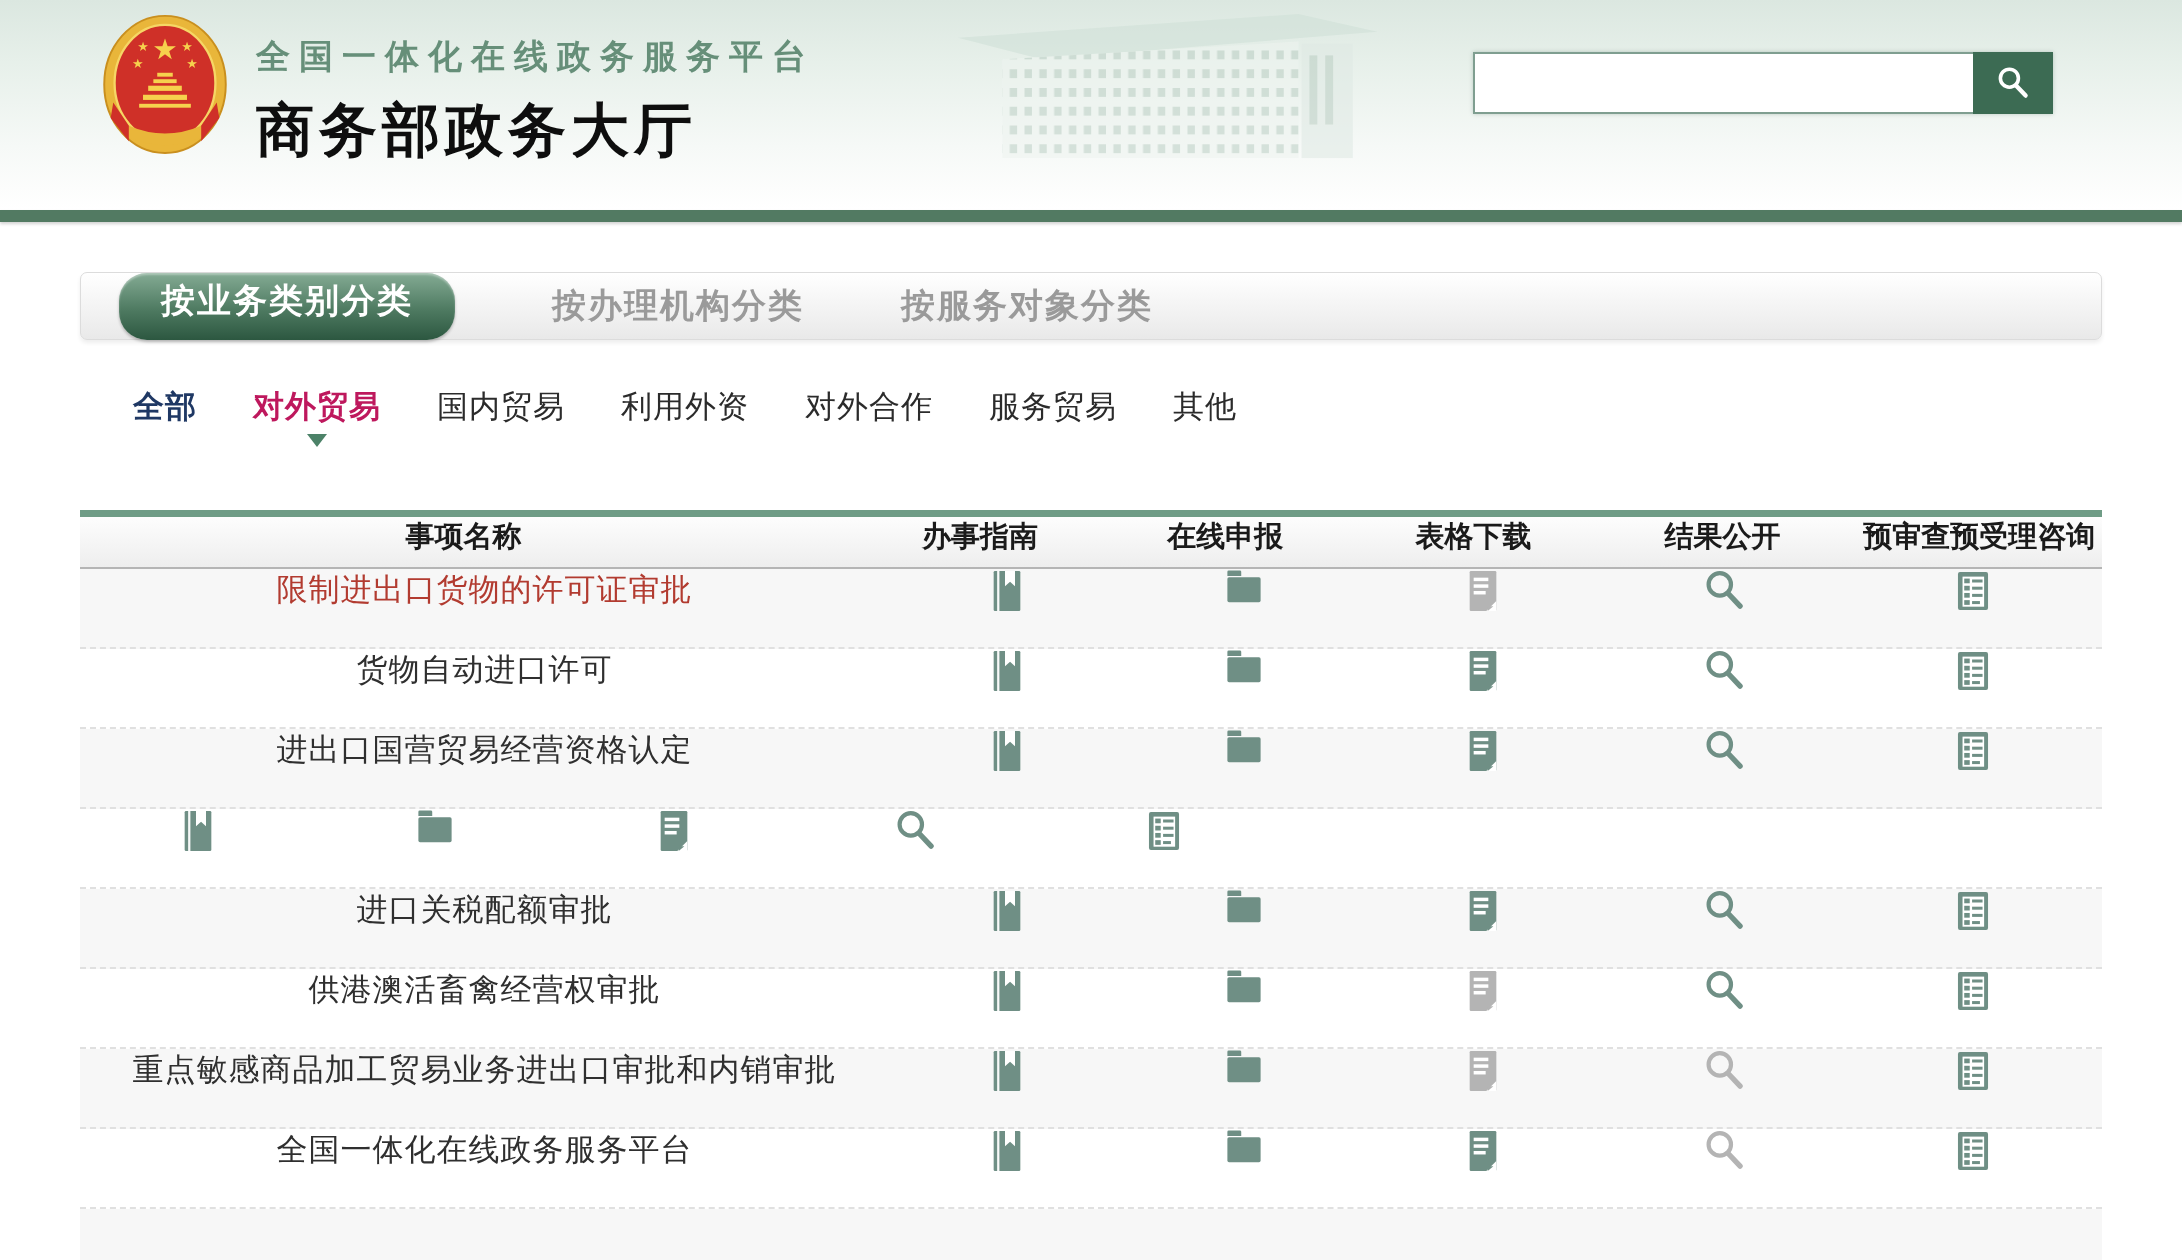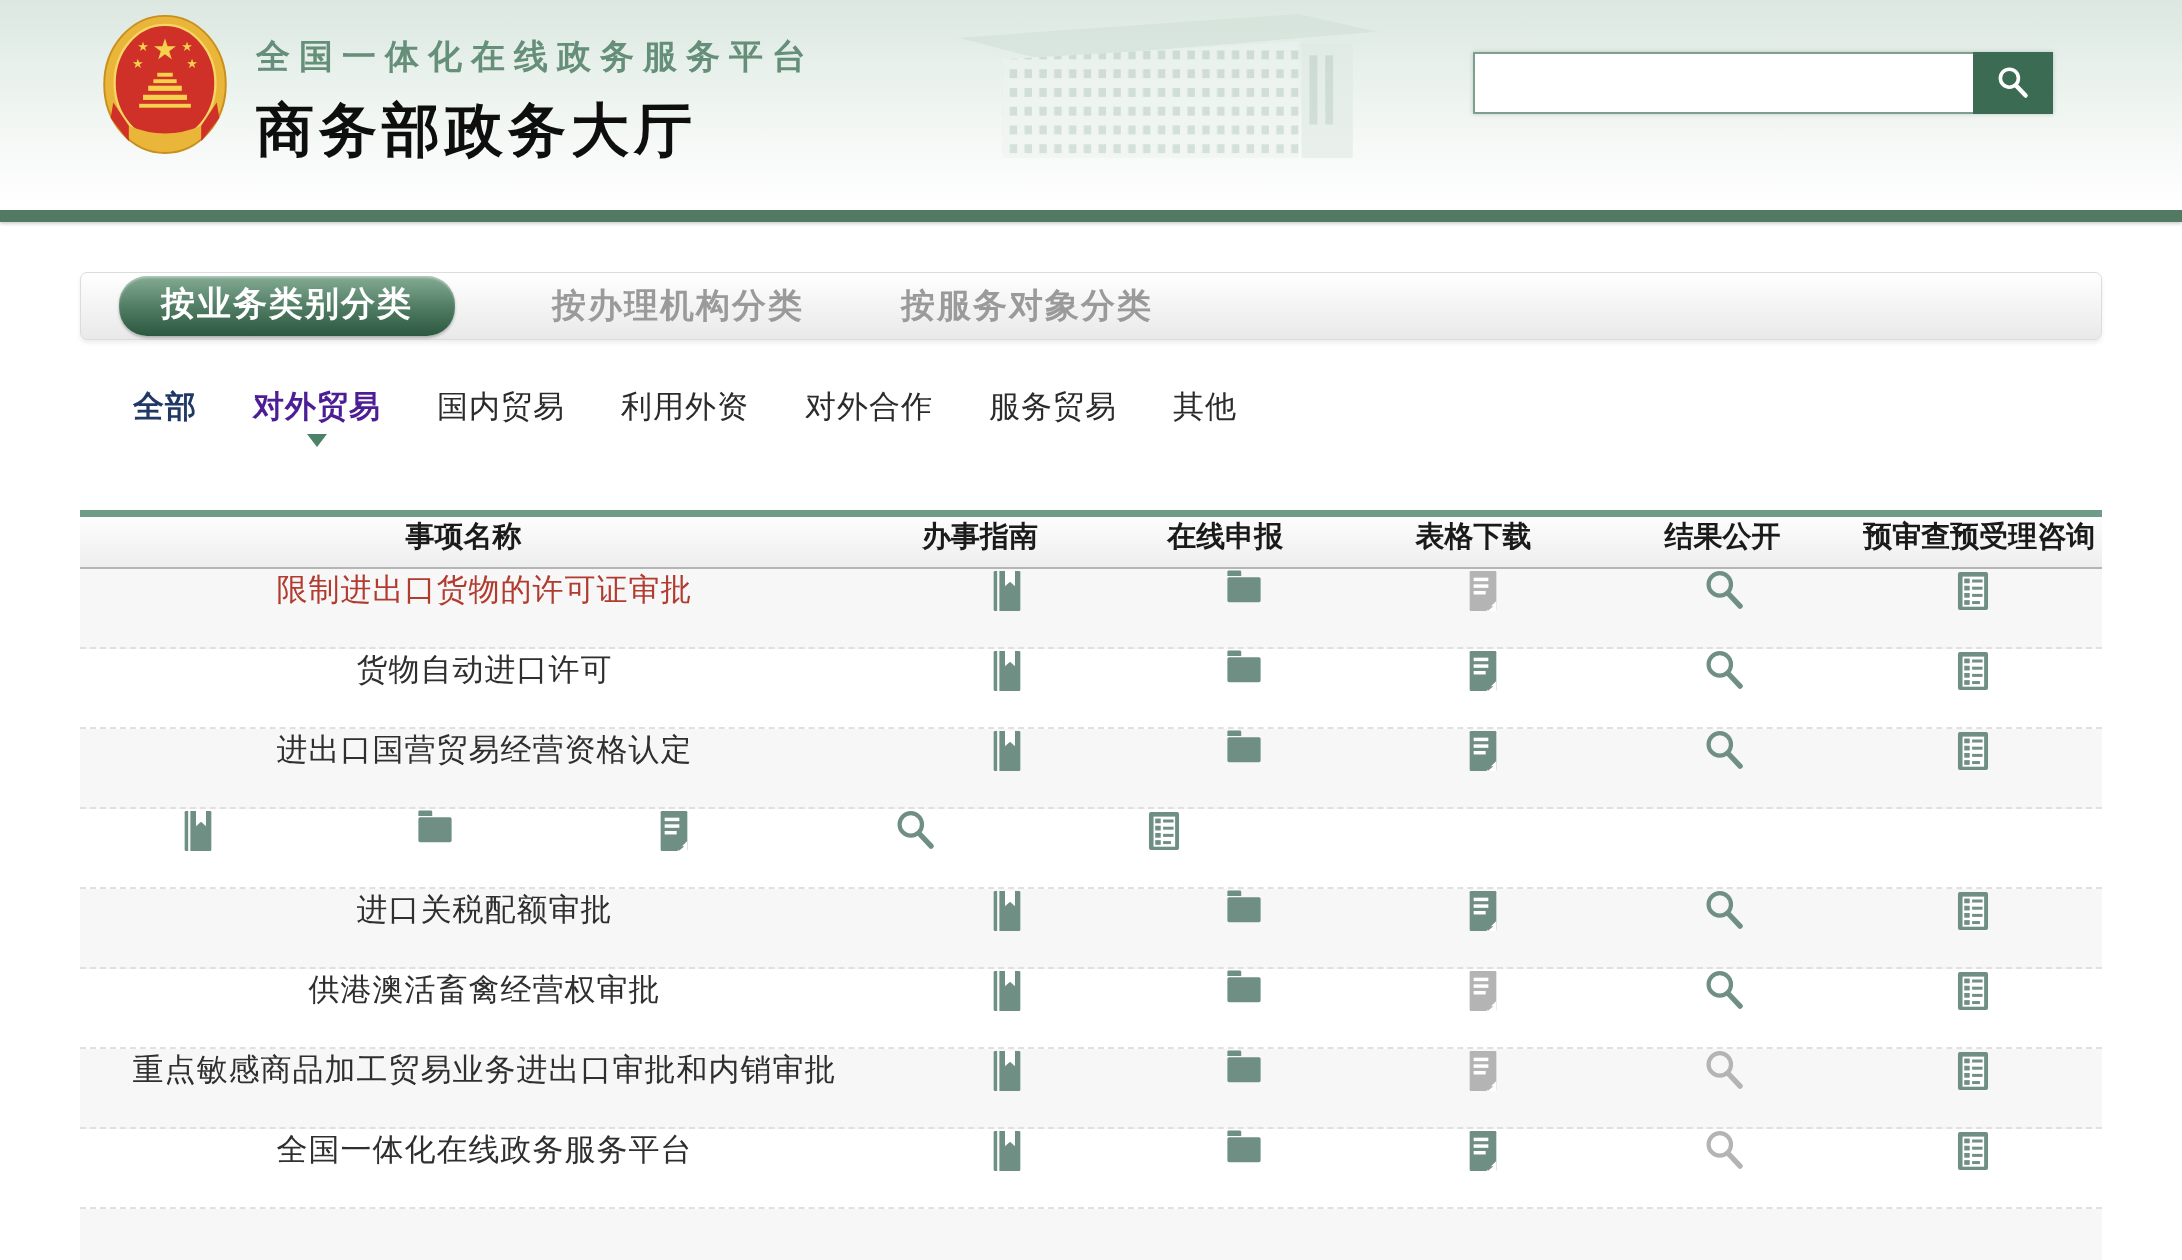--- a/index.html
+++ b/index.html
@@ -39,28 +39,28 @@
   
   .main{padding:0 80px;}
   .tabbar{
     margin-top:50px;height:66px;display:flex;align-items:center;
     background:linear-gradient(#ffffff,#e9e9e9);
     border:1px solid #dcdcdc;border-radius:7px;
     box-shadow:0 3px 4px rgba(0,0,0,.07);
   }
   .tab{color:#9a9a9a;font-weight:bold;font-size:34px;letter-spacing:2px;margin-left:97px;cursor:pointer;white-space:nowrap;}
   .tab.active{
-    margin-left:38px;color:#fff;height:60px;line-height:54px;padding:0 42px;border-radius:28px;
+    margin-left:38px;color:#fff;height:67px;line-height:54px;padding:0 42px;border-radius:28px;
     background:linear-gradient(180deg,#84ab94 0%,#4e7a61 55%,#2c5740 100%);
     box-shadow:inset 0 2px 2px rgba(255,255,255,.35),0 2px 3px rgba(0,0,0,.25);
   }
   .filters{margin-top:46px;height:62px;display:flex;gap:56px;padding-left:53px;font-size:31px;align-items:flex-start;}
   .filter{position:relative;color:#2b2b2b;letter-spacing:1px;cursor:pointer;white-space:nowrap;}
   .filter.all{color:#1f3864;font-weight:bold;}
-  .filter.active{color:#4c1d95;font-weight:bold;}
+  .filter.active{color:#be185d;font-weight:bold;}
   .filter.active::after{
     content:"";position:absolute;left:50%;transform:translateX(-50%);top:48px;
     border:10px solid transparent;border-top:13px solid #4c8268;
   }
   
   .items-table{margin-top:62px;}
   .green-topbar{height:7px;background:#6f9c86;}
   .thead{
     display:flex;height:50px;
     background:linear-gradient(#fdfdfd,#eeeeee);

